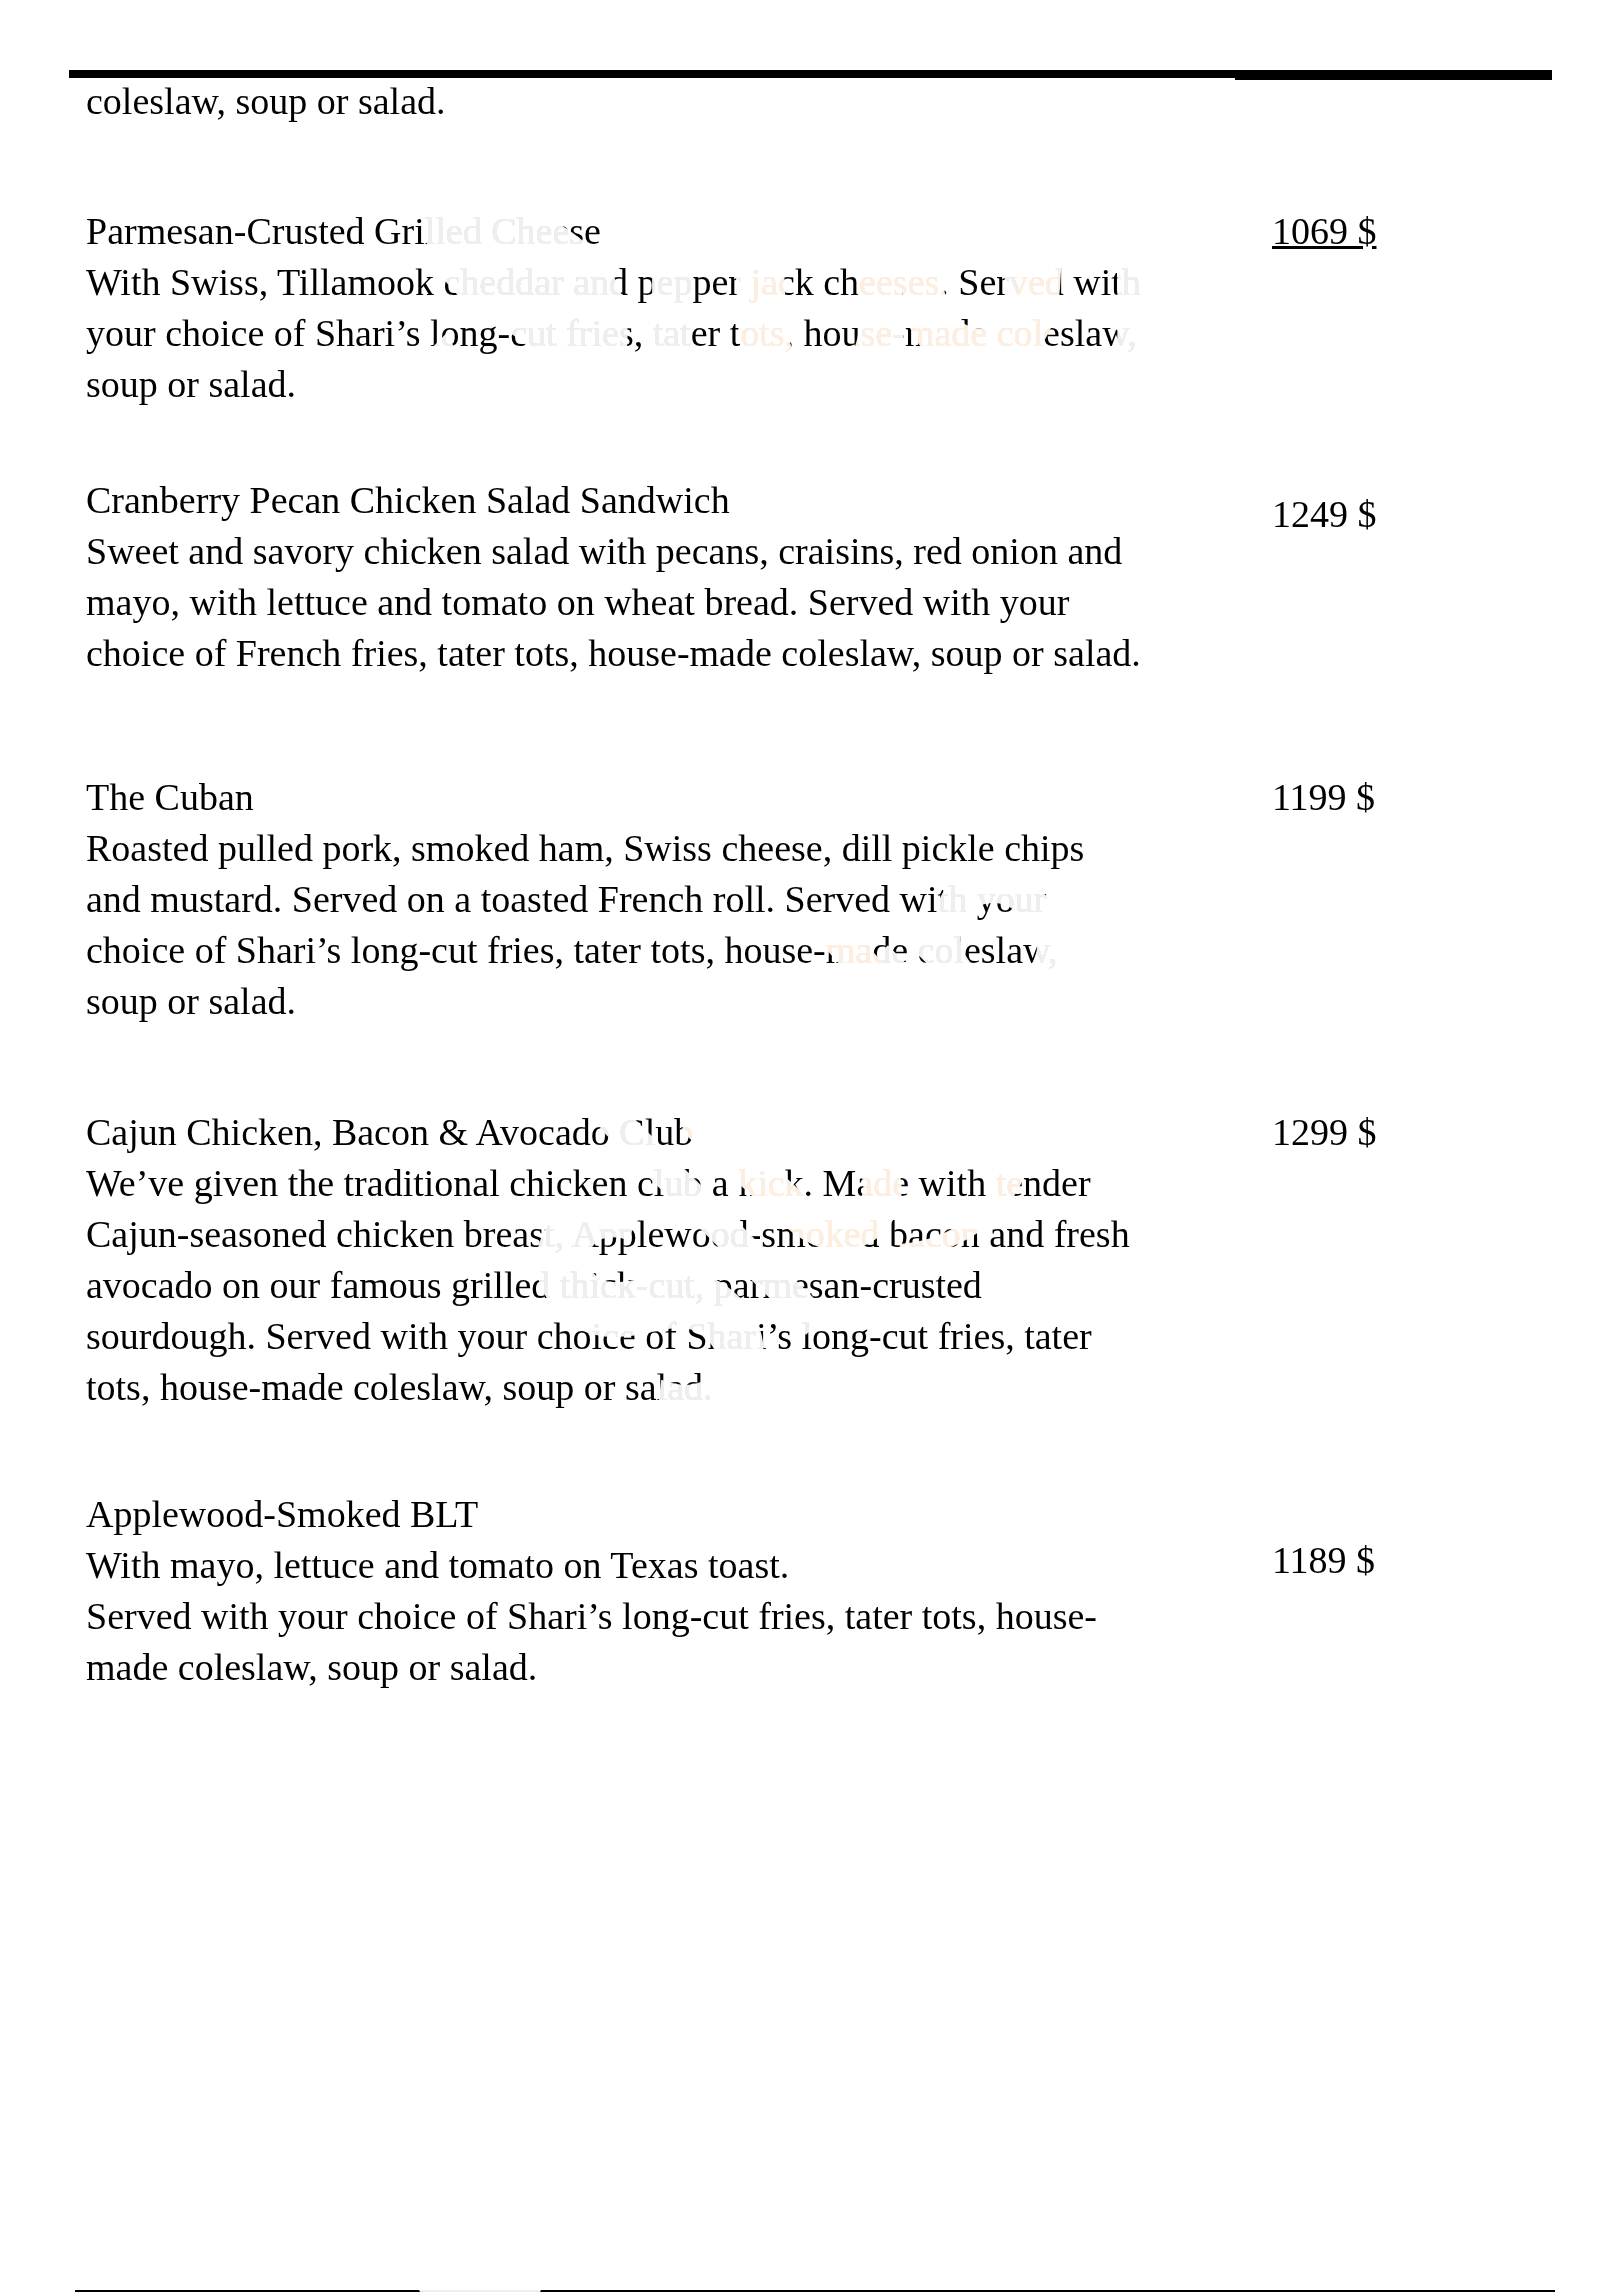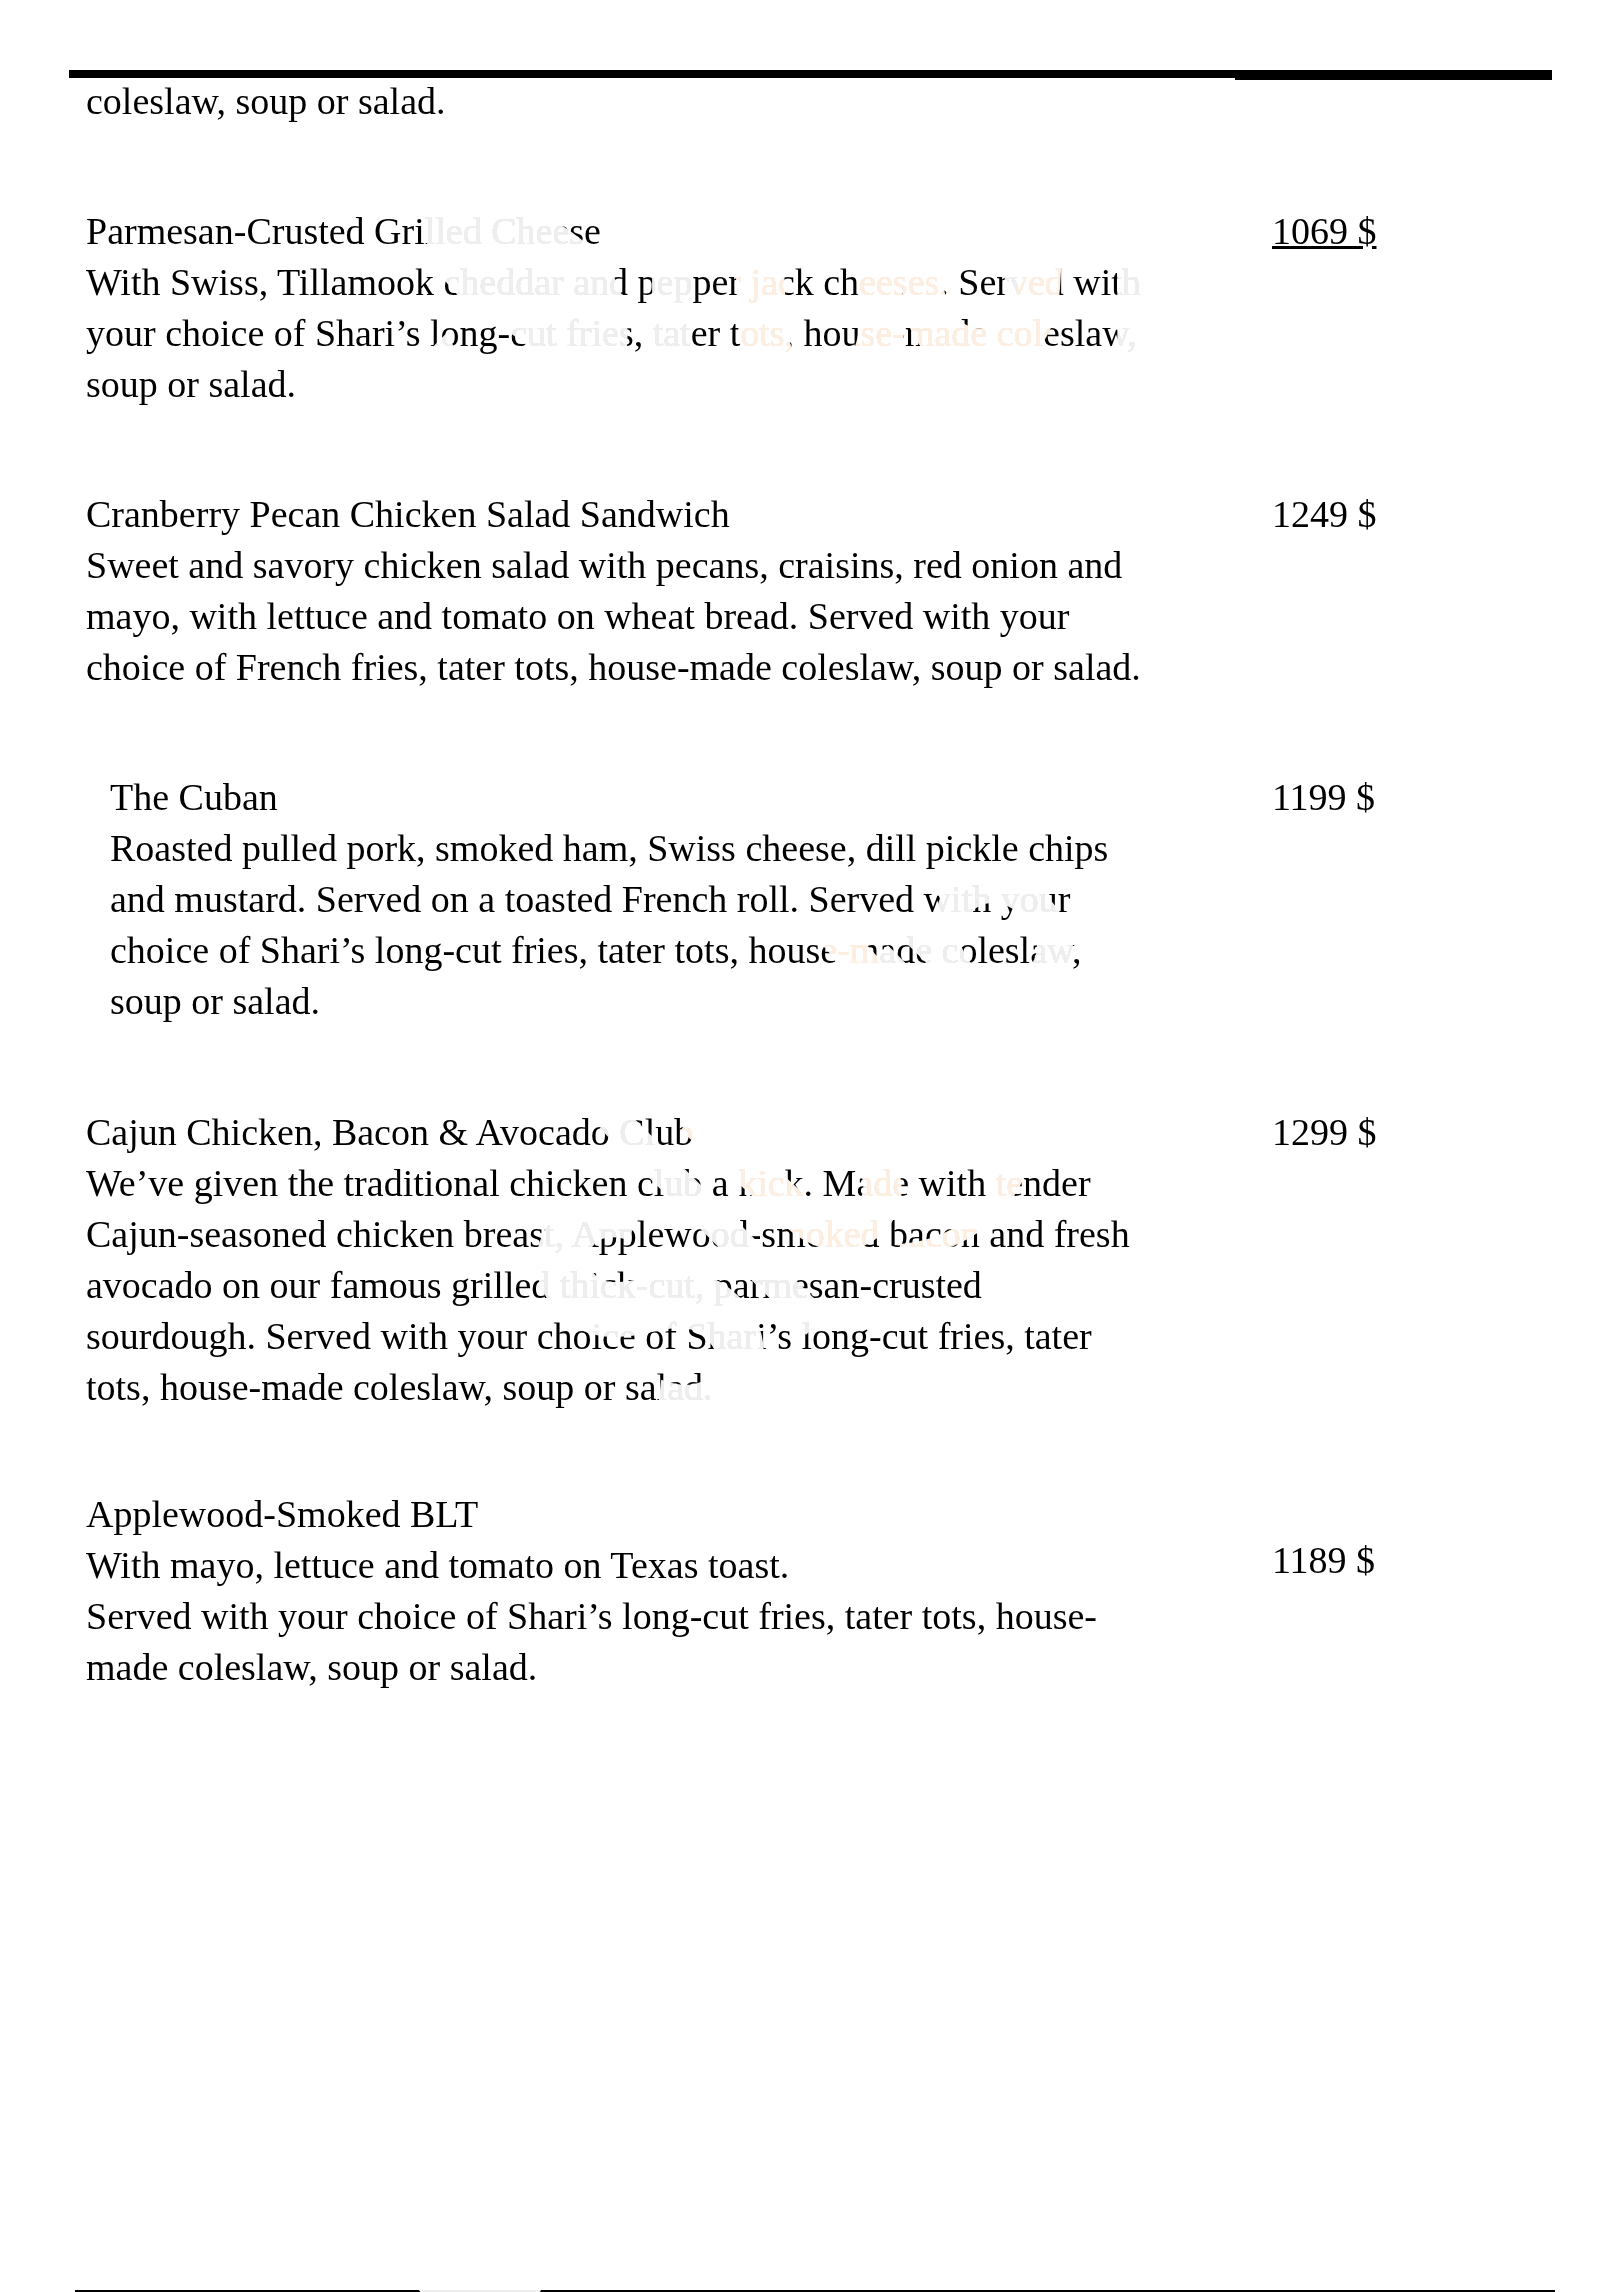--- a/index.html
+++ b/index.html
@@ -29,29 +29,29 @@
   </div>
 
   <div class="block" style="top:206px;">
     <span class="line">Parmesan-Crusted Grilled Cheese</span>
     <span class="line">With Swiss, Tillamook cheddar and pepper jack cheeses. Served with</span>
     <span class="line">your choice of Shari’s long-cut fries, tater tots, house-made coleslaw,</span>
     <span class="line">soup or salad.</span>
   </div>
   <div class="price" style="top:206px;text-decoration:underline;">1069 $</div>
 
-  <div class="block" style="top:489px;">
+  <div class="block" style="top:475px;">
     <span class="line">Cranberry Pecan Chicken Salad Sandwich</span>
     <span class="line">Sweet and savory chicken salad with pecans, craisins, red onion and</span>
     <span class="line">mayo, with lettuce and tomato on wheat bread. Served with your</span>
     <span class="line">choice of French fries, tater tots, house-made coleslaw, soup or salad.</span>
   </div>
   <div class="price" style="top:489px;">1249 $</div>
 
-  <div class="block" style="top:772px;margin-left:24px;">
+  <div class="block" style="top:772px;">
     <span class="line">The Cuban</span>
     <span class="line">Roasted pulled pork, smoked ham, Swiss cheese, dill pickle chips</span>
     <span class="line">and mustard. Served on a toasted French roll. Served with your</span>
     <span class="line">choice of Shari’s long-cut fries, tater tots, house-made coleslaw,</span>
     <span class="line">soup or salad.</span>
   </div>
   <div class="price" style="top:772px;">1199 $</div>
 
   <div class="block" style="top:1107px;">
     <span class="line">Cajun Chicken, Bacon &amp; Avocado Club</span>

